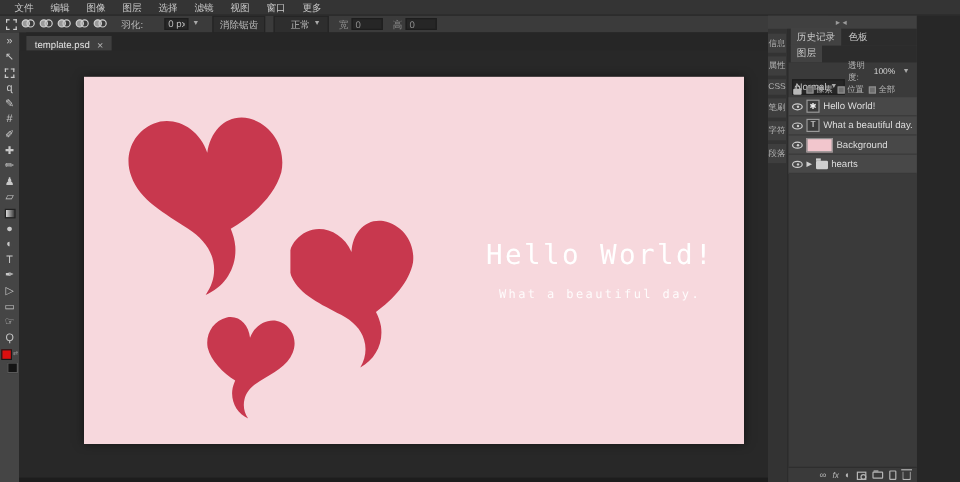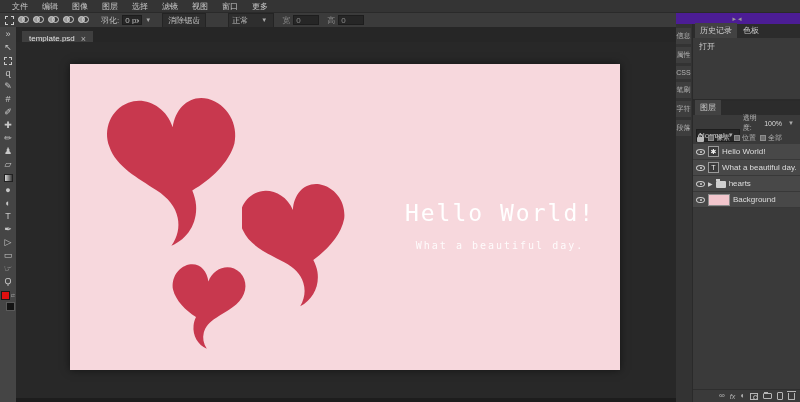--- a/index.html
+++ b/index.html
@@ -14,28 +14,28 @@
   .menubar span { font-size:8px; color:#c9c9c9; padding:0 7px; cursor:default; }
 
   
   .optionsbar { position:absolute; left:0; top:13px; width:690px; height:14px; background:#3b3b3b;
                 display:flex; align-items:center; font-size:8px; color:#bdbdbd; }
   .mq { width:9px; height:9px; border:1px dashed #cfcfcf; margin:0 4px 0 5px; }
   .boolop { position:relative; width:13px; height:10px; margin-right:2px; }
   .boolop i { position:absolute; width:7px; height:7px; border:1px solid #cfcfcf; border-radius:50%; top:1px; }
   .boolop i:first-child { left:0; background:#9a9a9a; }
   .boolop i:last-child { left:4px; background:transparent; }
-  .ob-label { margin-left:8px; margin-right:3px; }
+  .ob-label { margin-left:8px; margin-right:18px; }
   .ob-input { width:20px; height:10px; background:#262626; border:1px solid #1d1d1d; color:#bdbdbd;
               font-size:8px; padding:0 2px; font-family:inherit; }
   .caret { font-size:6px; color:#aaa; margin:0 3px; }
   .ob-btn { background:#2e2e2e; border:1px solid #242424; color:#bdbdbd; font-size:8px;
             padding:1px 5px; margin-left:8px; }
   .ob-select { display:flex; align-items:center; background:#2e2e2e; border:1px solid #242424;
-               margin-left:22px; padding:1px 3px; min-width:46px; justify-content:space-between; }
+               margin-left:7px; padding:1px 3px; min-width:46px; justify-content:flex-end; }
   .ob-dim { display:flex; align-items:center; margin-left:8px; color:#8d8d8d; }
   .ob-dim .ob-input { width:26px; margin-left:3px; color:#8d8d8d; }
 
   
   .tabbar { position:absolute; left:22px; top:27px; width:660px; height:15px; background:#262626; }
   .doctab { display:inline-flex; align-items:center; height:15px; background:#3f3f3f; padding:0 7px;
             font-size:8px; color:#e4e4e4; gap:6px; }
   .doctab .close { color:#b1b1b1; font-size:9px; cursor:pointer; }
 
   
@@ -57,21 +57,21 @@
             box-shadow:0 0 8px rgba(0,0,0,0.55); overflow:hidden; }
   .heart { position:absolute; }
   .hello { position:absolute; left:330px; top:136px; width:200px; text-align:center; color:#ffffff;
            font-family:"DejaVu Sans Mono","Liberation Mono",monospace; font-size:23px;
            letter-spacing:2px; white-space:nowrap; }
   .sub { position:absolute; left:330px; top:176px; width:200px; text-align:center;
          color:rgba(255,255,255,0.9); font-family:"DejaVu Sans Mono","Liberation Mono",monospace;
          font-size:10px; letter-spacing:2px; white-space:nowrap; }
 
   
-  .rightpanel { position:absolute; left:676px; top:13px; width:124px; height:389px; background:#4c1d95; z-index:6; }
+  .rightpanel { position:absolute; left:640px; top:13px; width:124px; height:389px; background:#404040; z-index:6; }
   .collapse-row { height:11px; display:flex; align-items:center; justify-content:center;
                   color:#9a9a9a; font-size:7px; letter-spacing:2px; }
   .sidestrip { position:absolute; left:0; top:11px; width:16px; bottom:0; background:#333333;
                display:flex; flex-direction:column; gap:3px; padding-top:4px; }
   .sidetab { background:#3e3e3e; color:#b5b5b5; font-size:7px; text-align:center; padding:3px 0;
              width:15px; overflow:hidden; white-space:nowrap; cursor:pointer; }
   .mainpanel { position:absolute; left:16px; top:11px; right:0; bottom:0; background:#3a3a3a;
                border-left:1px solid #2a2a2a; }
   .ptabs { height:14px; background:#2c2c2c; display:flex; align-items:flex-end; gap:1px; padding-left:2px; }
   .ptab { font-size:8px; color:#c9c9c9; padding:2px 5px 2px; cursor:pointer; }
@@ -241,23 +241,20 @@
       <span class="sidetab">笔刷</span>
       <span class="sidetab">字符</span>
       <span class="sidetab">段落</span>
     </div>
 
     <div class="mainpanel">
       <div class="ptabs">
         <span class="ptab active">历史记录</span>
         <span class="ptab">色板</span>
       </div>
-      <div class="history">
-        <div class="hentry">打开</div>
-      </div>
 
       <div class="ptabs">
         <span class="ptab active">图层</span>
       </div>
 
       <div class="blendrow">
         <span class="pselect">
           <span>Normal</span>
           <span class="caret">▼</span>
         </span>
@@ -288,28 +285,28 @@
           <span class="thumb">✱</span>
           <span class="lname">Hello World!</span>
         </div>
         <div class="lrow">
           <span class="eye"></span>
           <span class="thumb">T</span>
           <span class="lname">What a beautiful day.</span>
         </div>
         <div class="lrow">
           <span class="eye"></span>
+          <span class="thumbbg" style="background:#f2c6cd;"></span>
+          <span class="lname">Background</span>
+        </div>
+        <div class="lrow">
+          <span class="eye"></span>
           <span class="expander">▶</span>
           <span class="folder"></span>
           <span class="lname">hearts</span>
-        </div>
-        <div class="lrow">
-          <span class="eye"></span>
-          <span class="thumbbg" style="background:#f2c6cd;"></span>
-          <span class="lname">Background</span>
         </div>
       </div>
 
       <div class="pfooter">
         <span class="fico">∞</span>
         <span class="fico fx">fx</span>
         <span class="fico">◐</span>
         <span class="mask"></span>
         <span class="ffolder"></span>
         <span class="page"></span>

